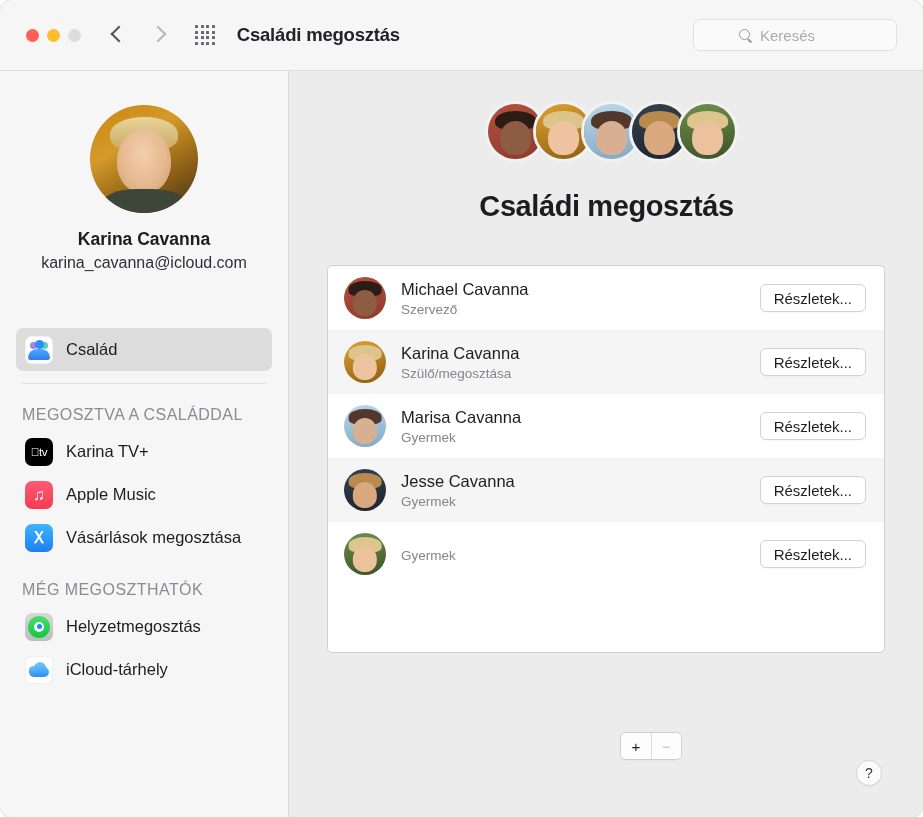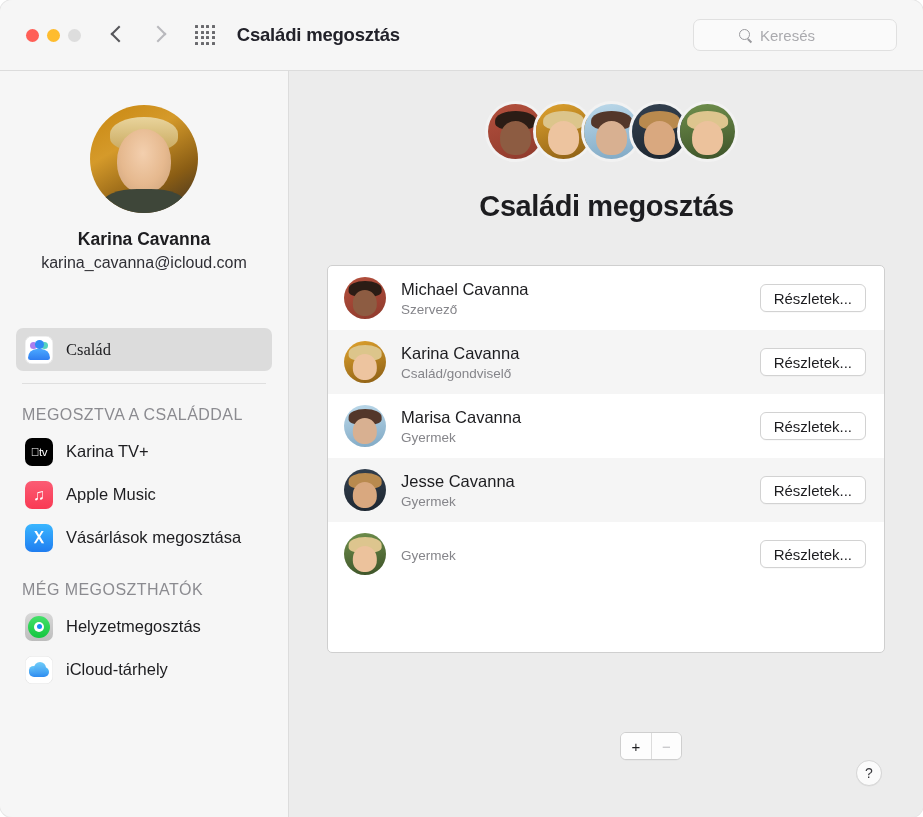--- a/index.html
+++ b/index.html
@@ -127,21 +127,21 @@
 
   .sb-list { margin-top: 56px; }
   .sb-row {
     display: flex; align-items: center;
     height: 43px;
     margin: 0 16px;
     padding-left: 9px;
     border-radius: 7px;
     gap: 13px;
   }
-  .sb-row.selected { background: #dcdcdc; font-family: Liberation Serif, serif; }
+  .sb-row.selected { background: #dcdcdc; }
   .sb-label { font-size: 16.5px; color: #1d1d20; }
   .sb-icon { width: 28px; height: 28px; border-radius: 7px; flex: none; position: relative; overflow: hidden; }
 
   .ic-family { background: #ffffff; box-shadow: inset 0 0 0 0.5px #e2e2e2; }
   .ic-family .p1, .ic-family .p2, .ic-family .p3 { position: absolute; border-radius: 50%; }
   .ic-family .p1 { width: 7px; height: 7px; background: #a97ff0; left: 5px;  top: 6px; }
   .ic-family .p2 { width: 7px; height: 7px; background: #56d3c0; left: 16px; top: 6px; }
   .ic-family .p3 { width: 9px; height: 9px; background: #2f8bf5; left: 10px; top: 4px; }
   .ic-family .b1 { position: absolute; left: 3px; bottom: 4px; width: 22px; height: 11px; border-radius: 11px 11px 3px 3px; background: linear-gradient(180deg,#4aa8ff,#2f7df0); }
 
@@ -447,21 +447,21 @@
       </div>
 
       <div class="member-row alt">
         <div class="m-av av2">
             <div class="bg"></div>
             <div class="hr"></div>
             <div class="fc"></div>
           </div>
         <div class="m-text">
           <div class="m-name">Karina Cavanna</div>
-          <div class="m-role">Család/gondviselő</div>
+          <div class="m-role">Szülő/megosztása</div>
         </div>
         <div class="m-btn">Részletek...</div>
       </div>
 
       <div class="member-row">
         <div class="m-av av3">
             <div class="bg"></div>
             <div class="hr"></div>
             <div class="fc"></div>
           </div>

